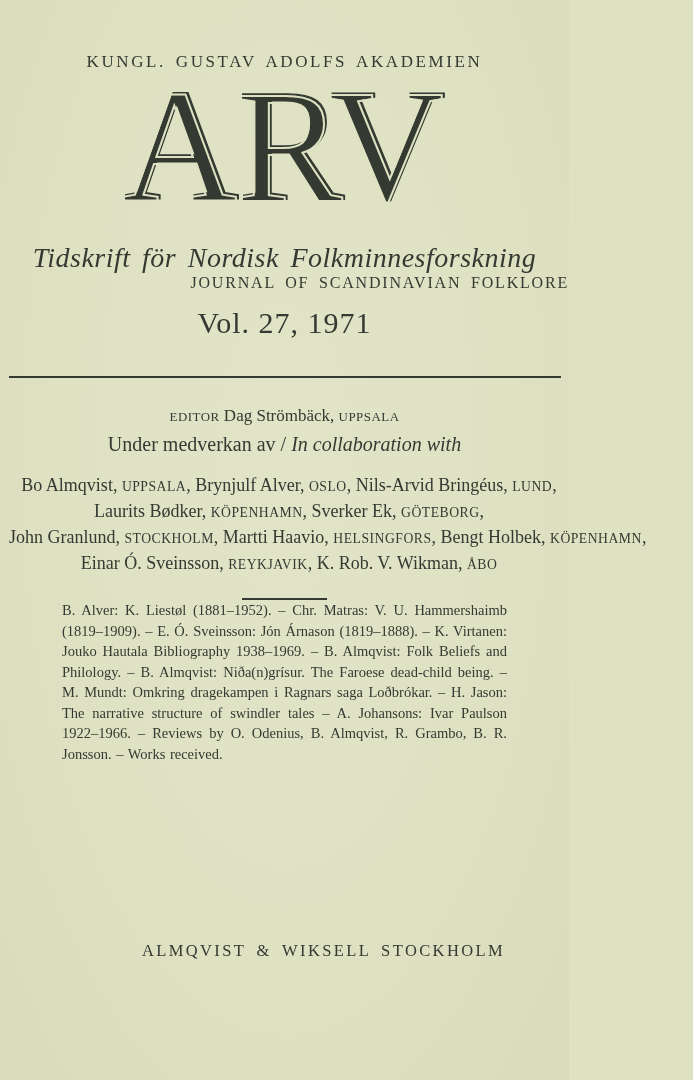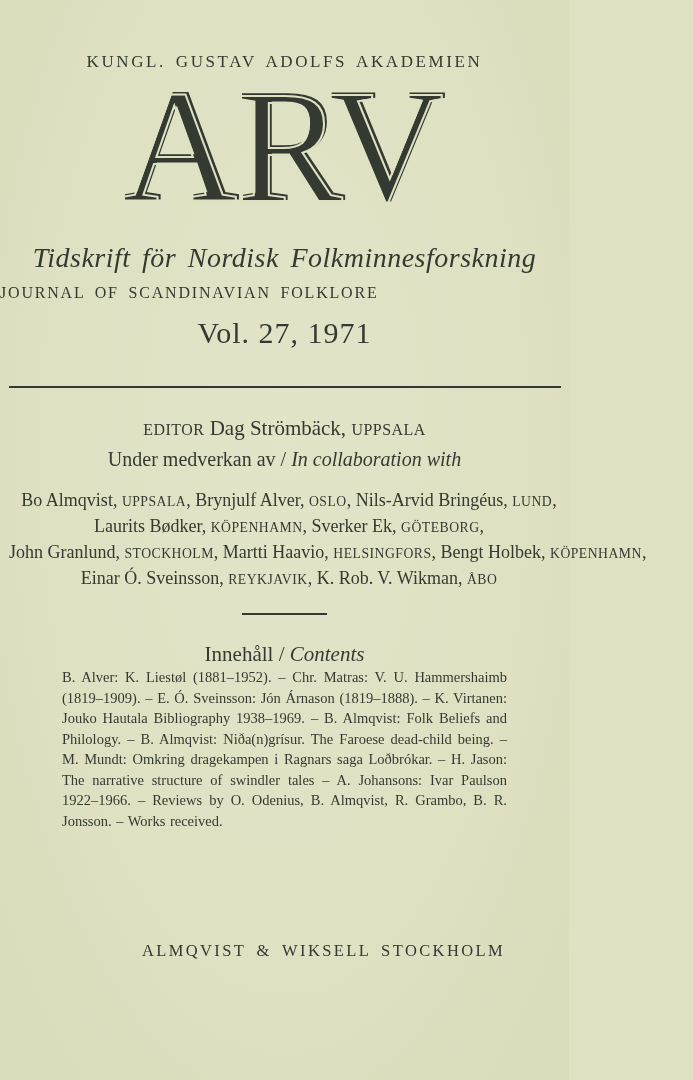--- a/index.html
+++ b/index.html
@@ -42,42 +42,41 @@
   }
   .subtitle-sv {
     margin-top: 22px;
     text-align: center;
     font-style: italic;
     font-size: 28px;
     letter-spacing: 0.5px;
     word-spacing: 4px;
   }
   .subtitle-en {
-    margin-top: 10px;
-    text-align: left;
+    text-align: right;
     font-size: 16px;
     letter-spacing: 1.8px;
     word-spacing: 4px;
   }
   .volume {
     margin-top: 14px;
     text-align: center;
     font-size: 30px;
     letter-spacing: 1px;
   }
   .rule-main {
     margin: 36px auto 0 auto;
     width: 552px;
     height: 0;
     border-top: 2px solid #343a31;
   }
   .editor-line {
     margin-top: 28px;
     text-align: center;
-    font-size: 21px;
+    font-size: 17px;
   }
   .collab-line {
     margin-top: 7px;
     text-align: center;
     font-size: 20px;
   }
   .names {
     margin-top: 17px;
     text-align: center;
     font-size: 18px;
@@ -148,19 +147,18 @@
 
   <div class="names">
     <div class="line"><span>Bo Almqvist, </span><span class="sc">UPPSALA</span><span>, Brynjulf Alver, </span><span class="sc">OSLO</span><span>, Nils-Arvid Bringéus, </span><span class="sc">LUND</span><span>,</span></div>
     <div class="line"><span>Laurits Bødker, </span><span class="sc">KÖPENHAMN</span><span>, Sverker Ek, </span><span class="sc">GÖTEBORG</span><span>,</span></div>
     <div class="line"><span>John Granlund, </span><span class="sc">STOCKHOLM</span><span>, Martti Haavio, </span><span class="sc">HELSINGFORS</span><span>, Bengt Holbek, </span><span class="sc">KÖPENHAMN</span><span>,</span></div>
     <div class="line"><span>Einar Ó. Sveinsson, </span><span class="sc">REYKJAVIK</span><span>, K. Rob. V. Wikman, </span><span class="sc">ÅBO</span></div>
   </div>
 
   <div class="rule-short"></div>
 
-  <div class="contents-heading"><span>Innehåll / </span><span class="it">Contents</span></div>
 
   <div class="contents-body">B. Alver: K. Liestøl (1881–1952). – Chr. Matras: V. U. Hammershaimb (1819–1909). – E. Ó. Sveinsson: Jón Árnason (1819–1888). – K. Virtanen: Jouko Hautala Bibliography 1938–1969. – B. Almqvist: Folk Beliefs and Philology. – B. Almqvist: Niða(n)grísur. The Faroese dead-child being. – M. Mundt: Omkring dragekampen i Ragnars saga Loðbrókar. – H. Jason: The narrative structure of swindler tales – A. Johansons: Ivar Paulson 1922–1966. – Reviews by O. Odenius, B. Almqvist, R. Grambo, B. R. Jonsson. – Works received.</div>
 
   <div class="publisher">ALMQVIST &amp; WIKSELL STOCKHOLM</div>
 
 </div>
 
 </body></html>

